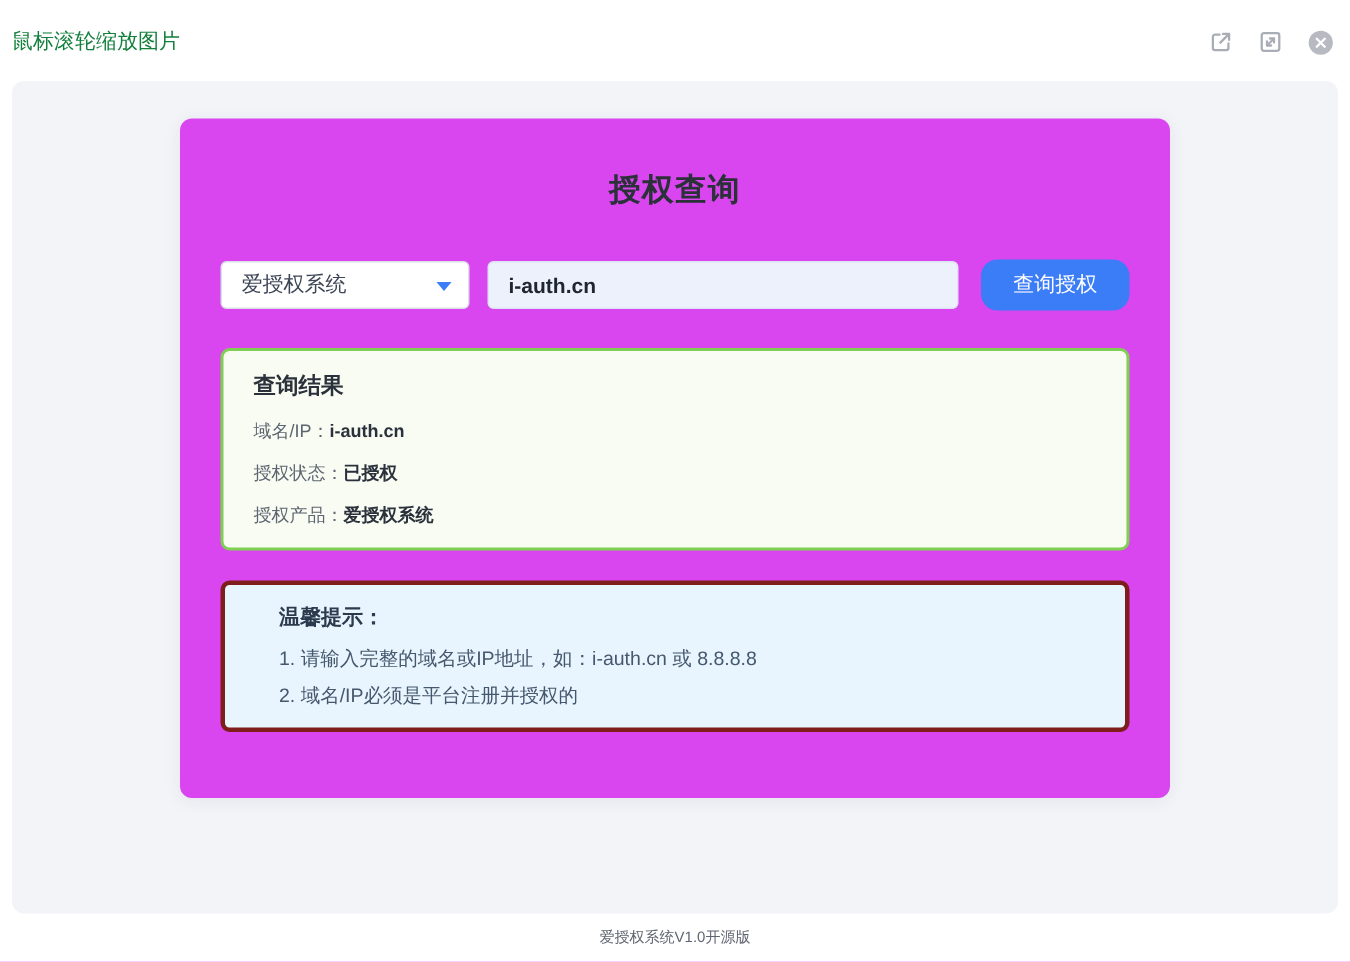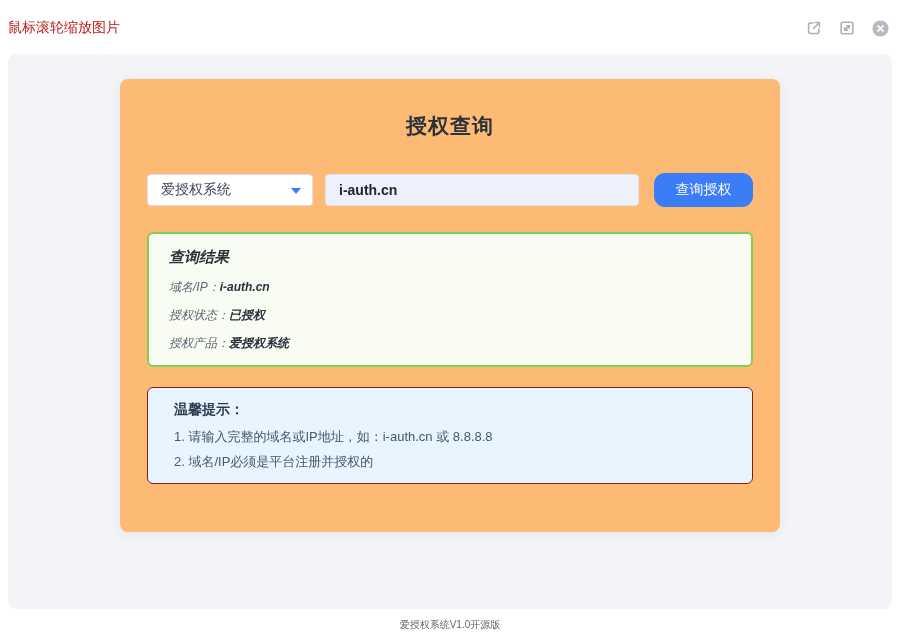--- a/index.html
+++ b/index.html
@@ -2,31 +2,31 @@
 <html><head>
 <meta charset="utf-8">
 <style>
   * { margin: 0; padding: 0; box-sizing: border-box; }
   html, body { width: 900px; height: 641px; background: #ffffff; overflow: hidden;
     font-family: "Liberation Sans", "DejaVu Sans", sans-serif; }
 
   
   .topbar { height: 54px; background: #ffffff; display: flex; align-items: center;
     justify-content: space-between; padding: 0 10px 0 8px; }
-  .topbar-hint { font-size: 14px; color: #b91c1c; padding-top: 2px; }
+  .topbar-hint { font-size: 14px; color: #15803d; padding-top: 2px; }
   .topbar-icons { display: flex; align-items: center; gap: 13px; padding-top: 2px; }
   .icon-btn { width: 20px; height: 20px; display: flex; align-items: center;
     justify-content: center; cursor: pointer; background: none; border: none; }
 
   
   .canvas { margin: 0 8px; height: 555px; background: #f3f4f8; border-radius: 8px; }
 
   
   .card { width: 660px; height: 453px; margin: 0 auto; position: relative; top: 25px;
-    background: #fdba74; border-radius: 8px; box-shadow: 0 2px 12px rgba(30,40,70,.07);
+    background: #d946ef; border-radius: 8px; box-shadow: 0 2px 12px rgba(30,40,70,.07);
     padding: 21px 27px 0 27px; }
 
   .card-title { text-align: center; font-size: 21px; font-weight: 700; color: #2b3139;
     padding-top: 12px; letter-spacing: 1px; }
 
   
   .form-row { display: flex; align-items: center; margin-top: 33px; }
   .select-box { width: 166px; height: 32px; background: #fff; border: 1px solid #dcdfe6;
     border-radius: 4px; display: flex; align-items: center; justify-content: space-between;
     padding: 0 11px 0 13px; font-size: 14px; color: #3d4656; cursor: pointer; flex: none; }
@@ -35,28 +35,28 @@
   .domain-input { flex: 1; margin-left: 12px; height: 32px; background: #edf1fb;
     border: 1px solid #dde3f3; border-radius: 4px; padding: 0 13px; font-size: 14px;
     font-weight: 700; color: #20262f; outline: none;
     font-family: "Liberation Sans", "DejaVu Sans", sans-serif; }
   .query-btn { margin-left: 15px; width: 99px; height: 34px; flex: none;
     background: #3b7cf7; border: none; border-radius: 11px; color: #ffffff;
     font-size: 14px; cursor: pointer; font-family: inherit; }
 
   
   .result-box { margin-top: 25px; border: 2px solid #7fd052; border-radius: 6px;
-    background: #f8fcf3; padding: 14px 20px 14px 20px; font-style: italic; }
+    background: #f8fcf3; padding: 14px 20px 14px 20px; }
   .result-title { font-size: 15px; font-weight: 700; color: #2b313b; margin-bottom: 3px; }
   .result-row { font-size: 12px; color: #5d6570; margin-top: 12px; line-height: 16px; }
   .result-row b { color: #2b313b; font-weight: 700; }
 
   
-  .tips-box { margin-top: 20px; background: #e8f5fe; border: 1px solid #7f1d1d;
-    border-radius: 6px; padding: 13px 20px 14px 26px; }
+  .tips-box { margin-top: 20px; background: #e8f5fe; border: 3px solid #7f1d1d;
+    border-radius: 6px; padding: 13px 20px 14px 36px; }
   .tips-title { font-size: 14px; font-weight: 700; color: #2b3a4d; }
   .tips-line { font-size: 13px; color: #46586d; margin-top: 10px; line-height: 15px; }
 
   
   .page-footer { text-align: center; padding-top: 9px; font-size: 10px; color: #5f6672; }
 
   svg { display: block; }
 </style>
 </head>
 <body>

